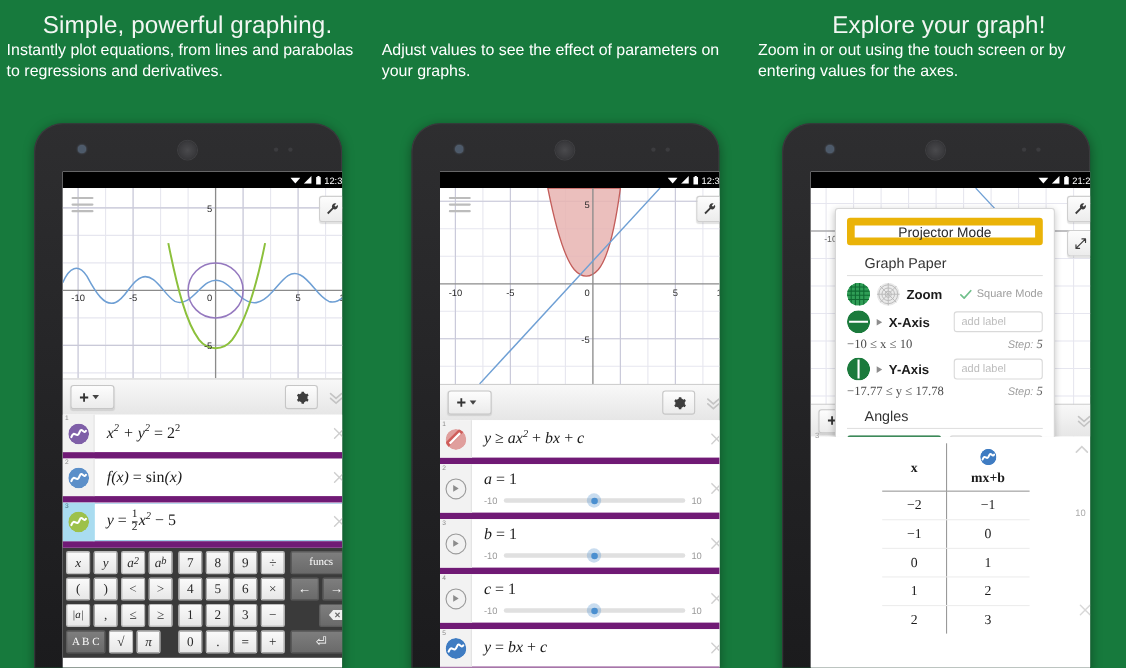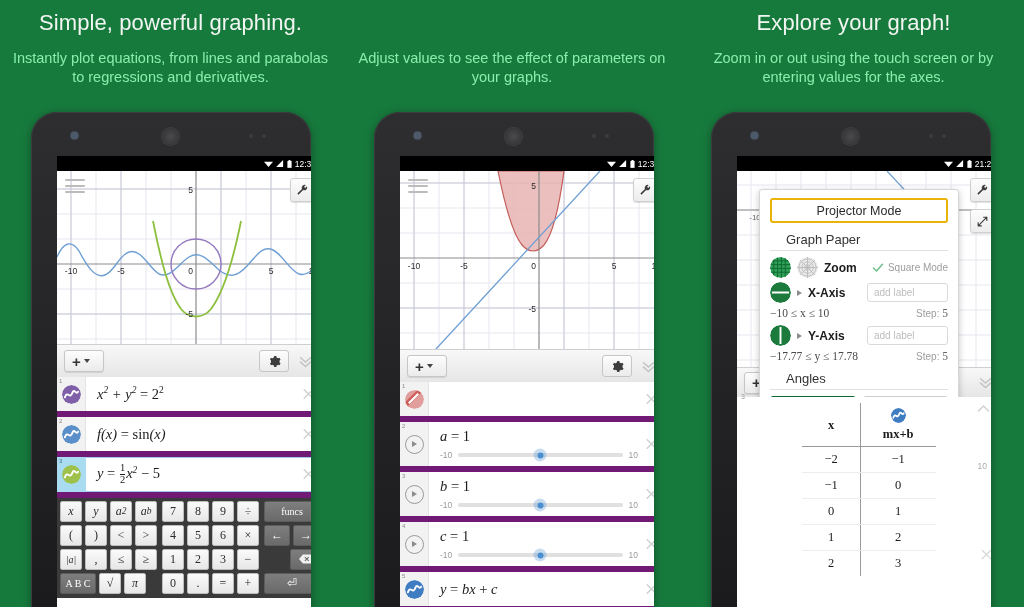--- a/index.html
+++ b/index.html
@@ -16,22 +16,22 @@
   .panel.p1 { left: 0; }
   .panel.p2 { left: 341px; width: 342px; }
   .panel.p3 { left: 683px; }
 
   .headline {
     position: absolute; top: 10px; left: 0; right: 0;
     text-align: center; color: #f2f6f2;
     font-size: 22px; font-weight: 400; letter-spacing: .1px;
   }
   .subline {
-    position: absolute; top: 49px; left: 6px; right: 6px;
-    text-align: center; color: #86efac;
+    position: absolute; top: 37px; left: 6px; right: 6px;
+    text-align: left; color: #ffffff;
     font-size: 14.5px; line-height: 19px;
   }
 
   
   .phone {
     position: absolute; left: 31px; top: 112px;
     width: 280px; height: 500px;
     background: linear-gradient(180deg,#2e2e30 0%, #232325 55%, #1b1b1d 100%);
     border-radius: 26px 26px 6px 6px;
     box-shadow: 0 0 0 1px #3b3b3e inset, 0 2px 10px rgba(0,0,0,.35);
@@ -179,40 +179,40 @@
   .key.w3 { width: 56px; }
   .key.sm { font-size: 10px; }
 
   
   .ovl {
     position: absolute; left: 22px; top: 18px; width: 200px;
     background: #fff; border: 1px solid #d6d6d6; border-radius: 3px;
     box-shadow: 0 2px 7px rgba(0,0,0,.22); padding: 8px 10px 10px; z-index: 6;
   }
   .proj-btn {
-    height: 25px; border: 2px solid #eab308; border-radius: 3px; background: #fff;
+    height: 25px; border: 7px solid #eab308; border-radius: 3px; background: #fff;
     display: flex; align-items: center; justify-content: center;
     font-size: 12.5px; color: #2a2a2a;
   }
   .sec-title { font-size: 13px; color: #333; margin: 9px 16px 3px; }
   .hr { height: 1px; background: #e0e0e0; margin-bottom: 6px; }
   .optrow { display: flex; align-items: center; gap: 6px; margin-bottom: 4px; }
   .swatch { width: 21px; height: 21px; border-radius: 50%; position: relative; overflow: hidden; flex: 0 0 21px; }
   .opt-lbl { font-size: 12px; color: #1b1b1b; font-weight: 600; }
   .chk { margin-left: auto; display: flex; align-items: center; gap: 4px; }
   .chk span { font-size: 10px; color: #9d9d9d; }
   .arr { width:0;height:0;border-left:5px solid #8d8d8d;border-top:3.5px solid transparent;border-bottom:3.5px solid transparent; }
   .lblinput {
     margin-left: auto; width: 81px; height: 19px; border: 1px solid #d9d9d9; border-radius: 3px;
     display: flex; align-items: center; padding-left: 6px;
     font-size: 10px; color: #bdbdbd; background: #fff;
   }
   .rangerow { display: flex; align-items: center; margin: 1px 0 6px; }
   .rng { font-family: "Liberation Serif", serif; font-size: 11.5px; color: #4a4a4a; }
-  .steptxt { margin-left: auto; font-size: 10px; color: #9d9d9d; }
+  .steptxt { margin-left: auto; font-size: 10px; color: #9d9d9d; font-style: italic; }
   .steptxt b { font-family:"Liberation Serif",serif; font-weight: 400; font-size: 11.5px; color:#666; }
   .angbtns { display: flex; gap: 7px; margin-top: 2px; }
   .angbtn {
     flex: 1; height: 22px; border-radius: 3px; display: flex; align-items: center;
     justify-content: center; font-size: 11.5px;
   }
   .angbtn.on { background: #127c3a; color: #fff; border: 1px solid #0f6a31; }
   .angbtn.off { background: #fff; color: #2a2a2a; border: 1px solid #cdcdcd; }
 
   
@@ -576,20 +576,23 @@
             <div class="idxcol">
               <span class="idxnum">1</span>
               <span class="bulb">
                 <svg viewBox="0 0 20 20">
                     <circle cx="10" cy="10" r="10" fill="#e09f9d"></circle>
                     <path d="M0 13 L13 0 L20 0 L0 20 Z" fill="#cf5d5a"></path>
                     <path d="M4 14 L14 4" stroke="#fff" stroke-width="2.2"></path>
                   </svg>
               </span>
             </div>
+            <div class="exprbody">
+              <div class="math">y <span class="up">≥</span> ax<sup class="e">2</sup> <span class="up">+</span> bx <span class="up">+</span> c</div>
+            </div>
             <svg class="xclose" viewBox="0 0 24 24">
                 <path d="M4 4 L20 20 M20 4 L4 20" stroke="currentColor" stroke-width="2.4" stroke-linecap="round"></path>
               </svg>
           </div>
 
           <div class="expr-row">
             <div class="idxcol">
               <span class="idxnum">2</span>
               <span class="playb">
                   <span class="tri"></span>

